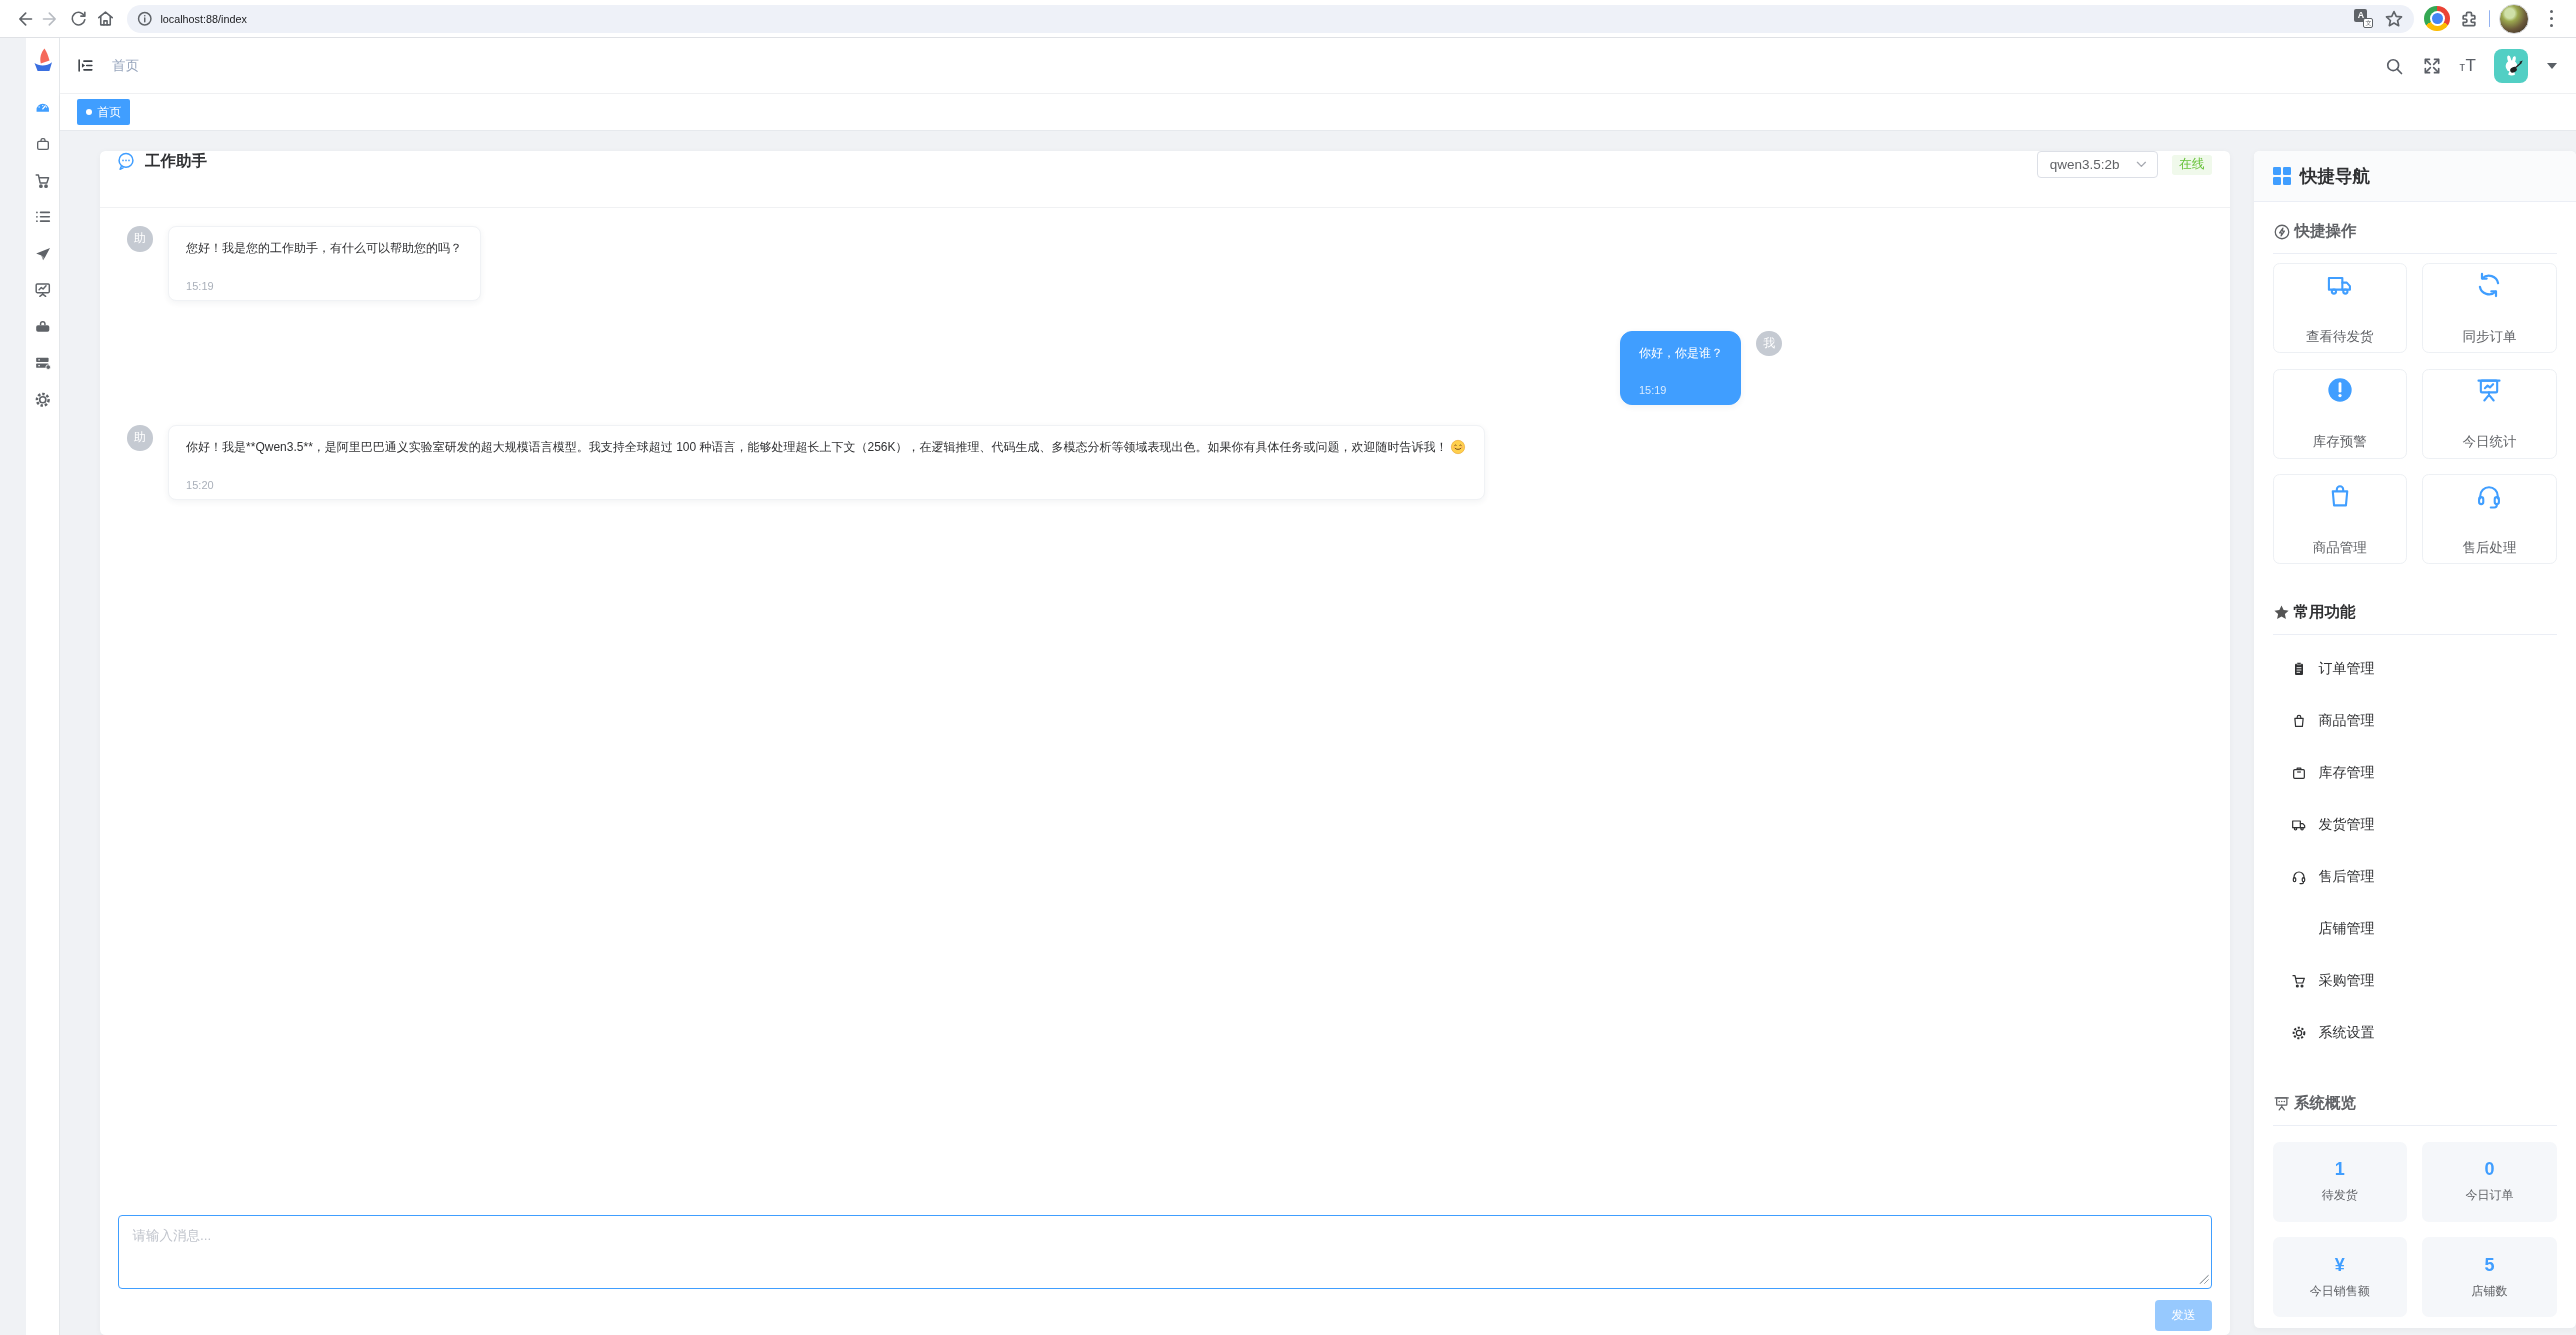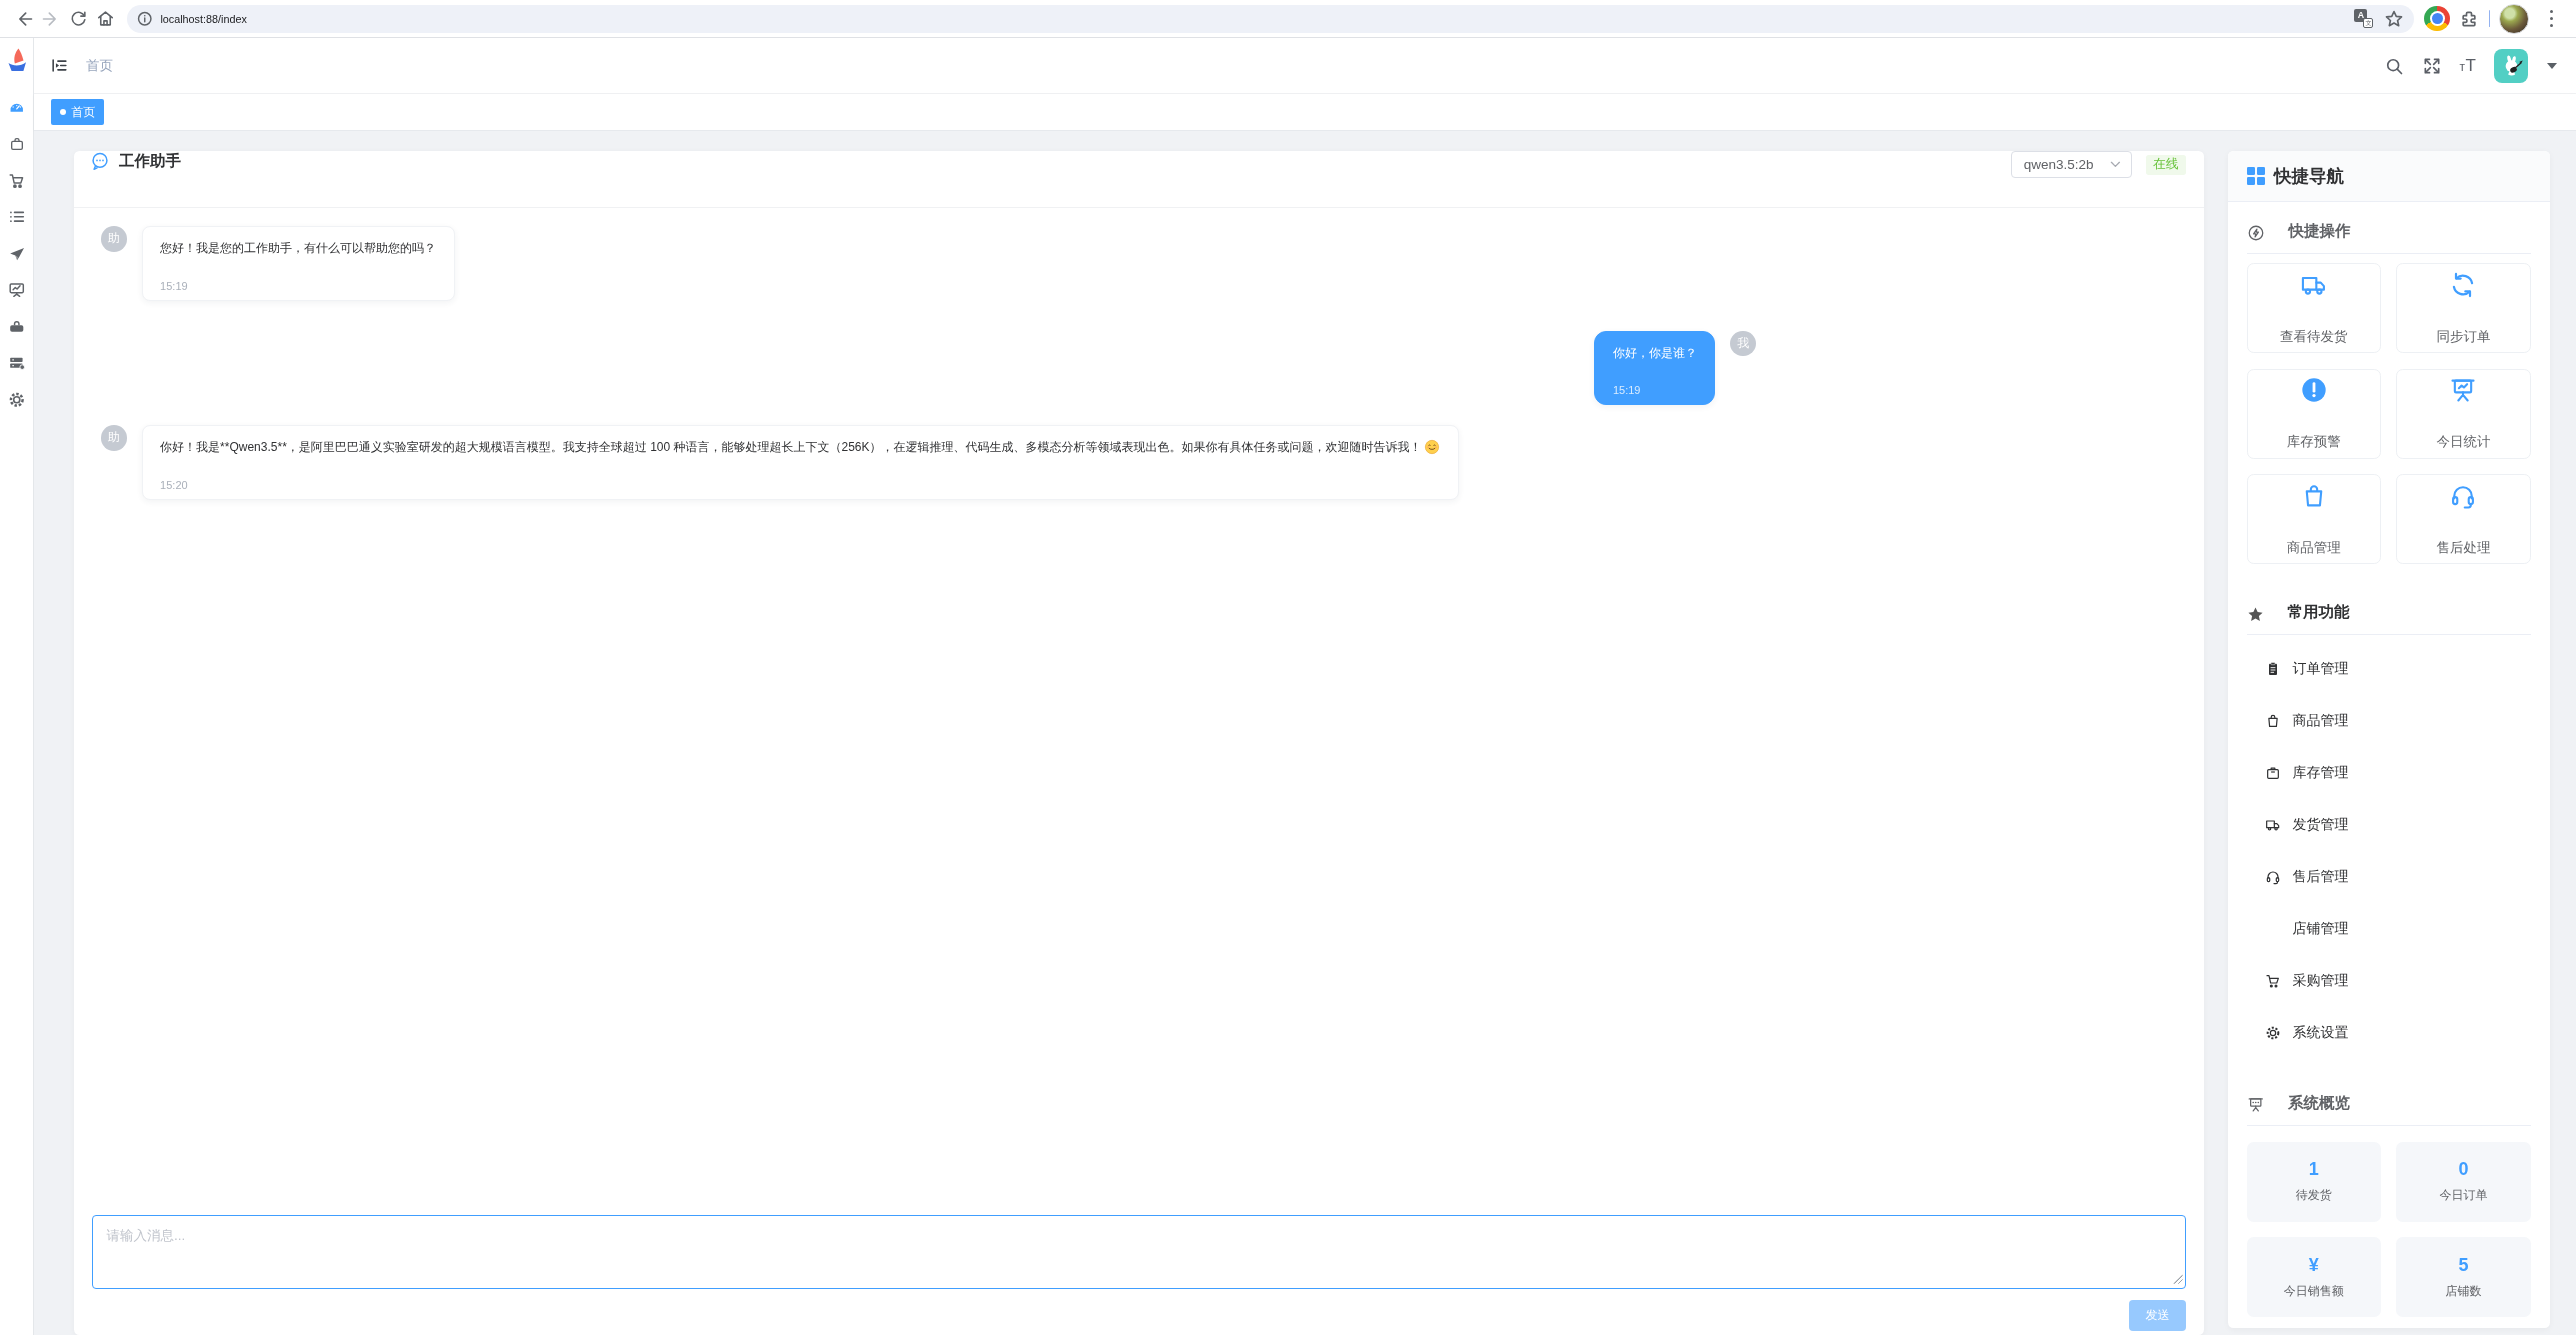--- a/index.html
+++ b/index.html
@@ -20,21 +20,21 @@
   .tb-right { display:flex; align-items:center; gap:9.4px; margin-left:2.7px; }
   .chrome-ring { width:25.6px; height:25.6px; border-radius:50%; background:conic-gradient(#ea4335 0 120deg,#fbbc05 120deg 240deg,#34a853 240deg 360deg); position:relative; }
   .chrome-ring::before { content:""; position:absolute; inset:5.4px; background:#fff; border-radius:50%; }
   .chrome-ring::after { content:""; position:absolute; inset:7.4px; background:#4285f4; border-radius:50%; }
   .tb-divider { width:0.7px; height:17.5px; background:#93b2f0; border-radius:0.7px; }
   .profile-pic { width:30px; height:30px; border-radius:50%; background:radial-gradient(circle at 35% 30%,#cfe0a8 0 18%,#9ba84f 30%,#6b5a3a 60%,#46392a 85%); border:0.7px solid #d7d9dd; }
   .dots-v { display:flex; flex-direction:column; gap:3.4px; }
   .dots-v i { width:3.4px; height:3.4px; border-radius:50%; background:#5f6368; }
 
   
-  .app { display:flex; height:1297px; }
+  .app { display:flex; height:1297px;padding-left:26px; }
   .rail { width:34px; background:#fff; border-right:0.7px solid #e4e7ea; display:flex; flex-direction:column; align-items:center; flex:0 0 auto; }
   .rail-logo { margin:9.4px 0 17.5px; }
   .rail-item { width:23px; height:23px; margin-bottom:13.5px; display:flex; align-items:center; justify-content:center; color:#5f6368; }
   .rail-item.active { color:#409eff; }
   .col { flex:1; display:flex; flex-direction:column; min-width:0; }
 
   .appbar { height:56px; background:#fff; display:flex; align-items:center; padding:0 19px 0 15.5px; border-bottom:0.7px solid #f0f1f3; }
   .hamburger { color:#3d4248; }
   .breadcrumb { margin-left:17.5px; font-size:13.5px; color:#98a6bd; }
   .appbar-right { margin-left:auto; display:flex; align-items:center; gap:17.5px; color:#5a5e66; }
@@ -83,21 +83,21 @@
   .send-row { display:flex; justify-content:flex-end; margin-top:10.8px; }
   .send-btn { width:57px; height:31px; background:#97c9fe; color:#fff; border:none; border-radius:4px; font-size:12px; font-family:Liberation Mono, monospace; }
 
   
   .panel { width:322px; height:1177px; flex:0 0 auto; display:flex; flex-direction:column; }
   .panel-header { height:51px; background:#fafbfc; border-bottom:0.7px solid #ebeef5; border-radius:5.4px 5.4px 0 0; display:flex; align-items:center; padding:0 19px; }
   .panel-title { font-size:17.5px; font-weight:bold; color:#303133; margin-left:9.4px; }
   .grid-icon { display:grid; grid-template-columns:8px 8px; grid-template-rows:8px 8px; gap:2px; }
   .grid-icon i { background:#409eff; border-radius:1.3px; }
   .panel-body { padding:19px; flex:1; overflow:hidden; }
-  .sec-title { display:flex; align-items:flex-end; gap:24px; padding-bottom:10.8px; border-bottom:0.7px solid #ebeef5; margin-bottom:8px; }
+  .sec-title { display:flex; align-items:center; gap:4px; padding-bottom:10.8px; border-bottom:0.7px solid #ebeef5; margin-bottom:8px; }
   .sec-title .sec-label { font-size:15.5px; font-weight:bold; color:#606266; }
   .qa-grid { display:grid; grid-template-columns:1fr 1fr; gap:15.5px; margin-top:9.4px; }
   .qa-card { height:90px; border:0.7px solid #edf0f4; border-radius:6.7px; background:#fff; display:flex; flex-direction:column; align-items:center; justify-content:center; gap:10.8px; }
   .qa-label { font-size:13.5px; color:#606266;margin-top:18px; }
   .menu-sec { margin-top:38px; }
   .menu-list { padding-left:18px; margin-top:6.7px; }
   .menu-item { height:52px; display:flex; align-items:center; gap:12px; color:#303133; }
   .menu-item .mi-label { font-size:14px; }
   .mi-icon { width:16px; height:16px; display:flex; align-items:center; justify-content:center; }
   .ov-sec { margin-top:34px; }

